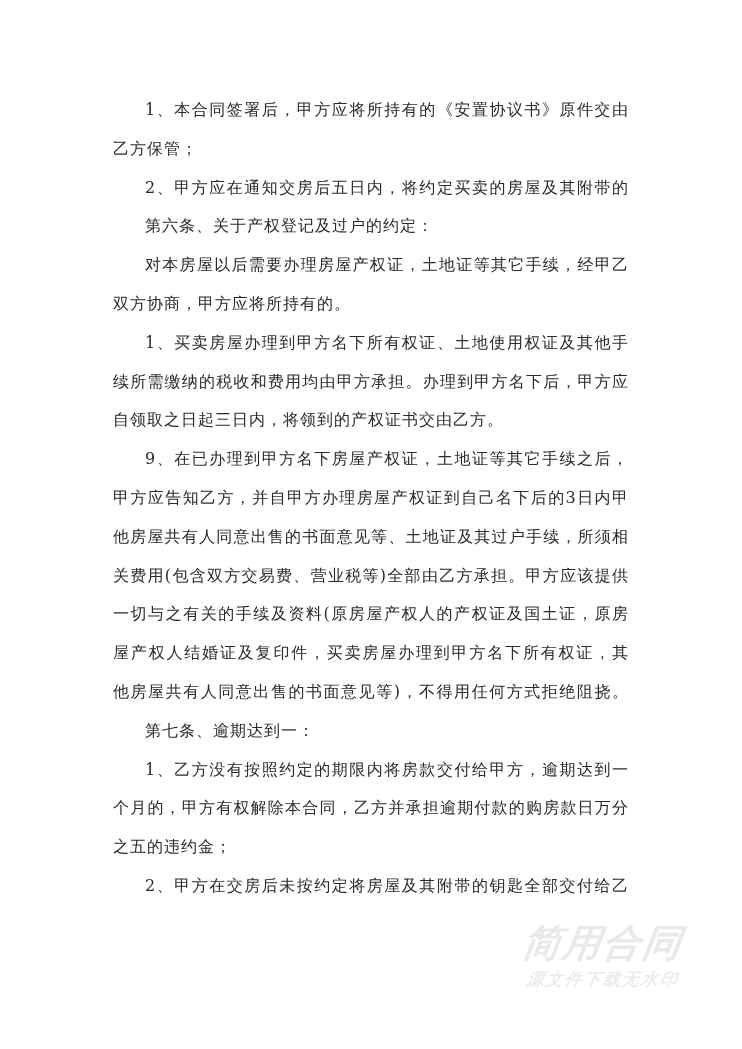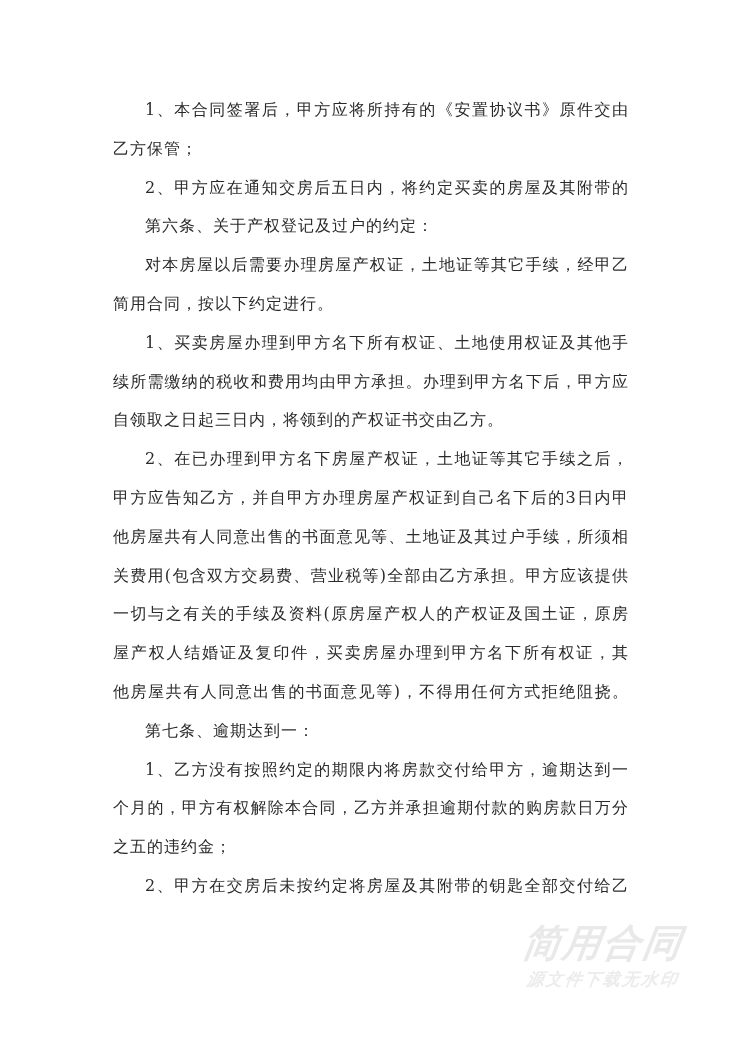--- a/index.html
+++ b/index.html
@@ -78,25 +78,25 @@
 </head>
 <body>
 
 <div class="page">
   <div class="content">
     <div class="line indent">1、本合同签署后，甲方应将所持有的《安置协议书》原件交由</div>
     <div class="line last">乙方保管；</div>
     <div class="line indent">2、甲方应在通知交房后五日内，将约定买卖的房屋及其附带的</div>
     <div class="line indent last">第六条、关于产权登记及过户的约定：</div>
     <div class="line indent">对本房屋以后需要办理房屋产权证，土地证等其它手续，经甲乙</div>
-    <div class="line last">简用合同，按以下约定进行。</div>
+    <div class="line last">双方协商，甲方应将所持有的。</div>
     <div class="line indent">1、买卖房屋办理到甲方名下所有权证、土地使用权证及其他手</div>
     <div class="line">续所需缴纳的税收和费用均由甲方承担。办理到甲方名下后，甲方应</div>
     <div class="line last">自领取之日起三日内，将领到的产权证书交由乙方。</div>
-    <div class="line indent">2、在已办理到甲方名下房屋产权证，土地证等其它手续之后，</div>
+    <div class="line indent">9、在已办理到甲方名下房屋产权证，土地证等其它手续之后，</div>
     <div class="line">甲方应告知乙方，并自甲方办理房屋产权证到自己名下后的3日内甲</div>
     <div class="line">他房屋共有人同意出售的书面意见等、土地证及其过户手续，所须相</div>
     <div class="line">关费用(包含双方交易费、营业税等)全部由乙方承担。甲方应该提供</div>
     <div class="line">一切与之有关的手续及资料(原房屋产权人的产权证及国土证，原房</div>
     <div class="line">屋产权人结婚证及复印件，买卖房屋办理到甲方名下所有权证，其</div>
     <div class="line">他房屋共有人同意出售的书面意见等)，不得用任何方式拒绝阻挠。</div>
     <div class="line indent last">第七条、逾期达到一：</div>
     <div class="line indent">1、乙方没有按照约定的期限内将房款交付给甲方，逾期达到一</div>
     <div class="line">个月的，甲方有权解除本合同，乙方并承担逾期付款的购房款日万分</div>
     <div class="line last">之五的违约金；</div>

